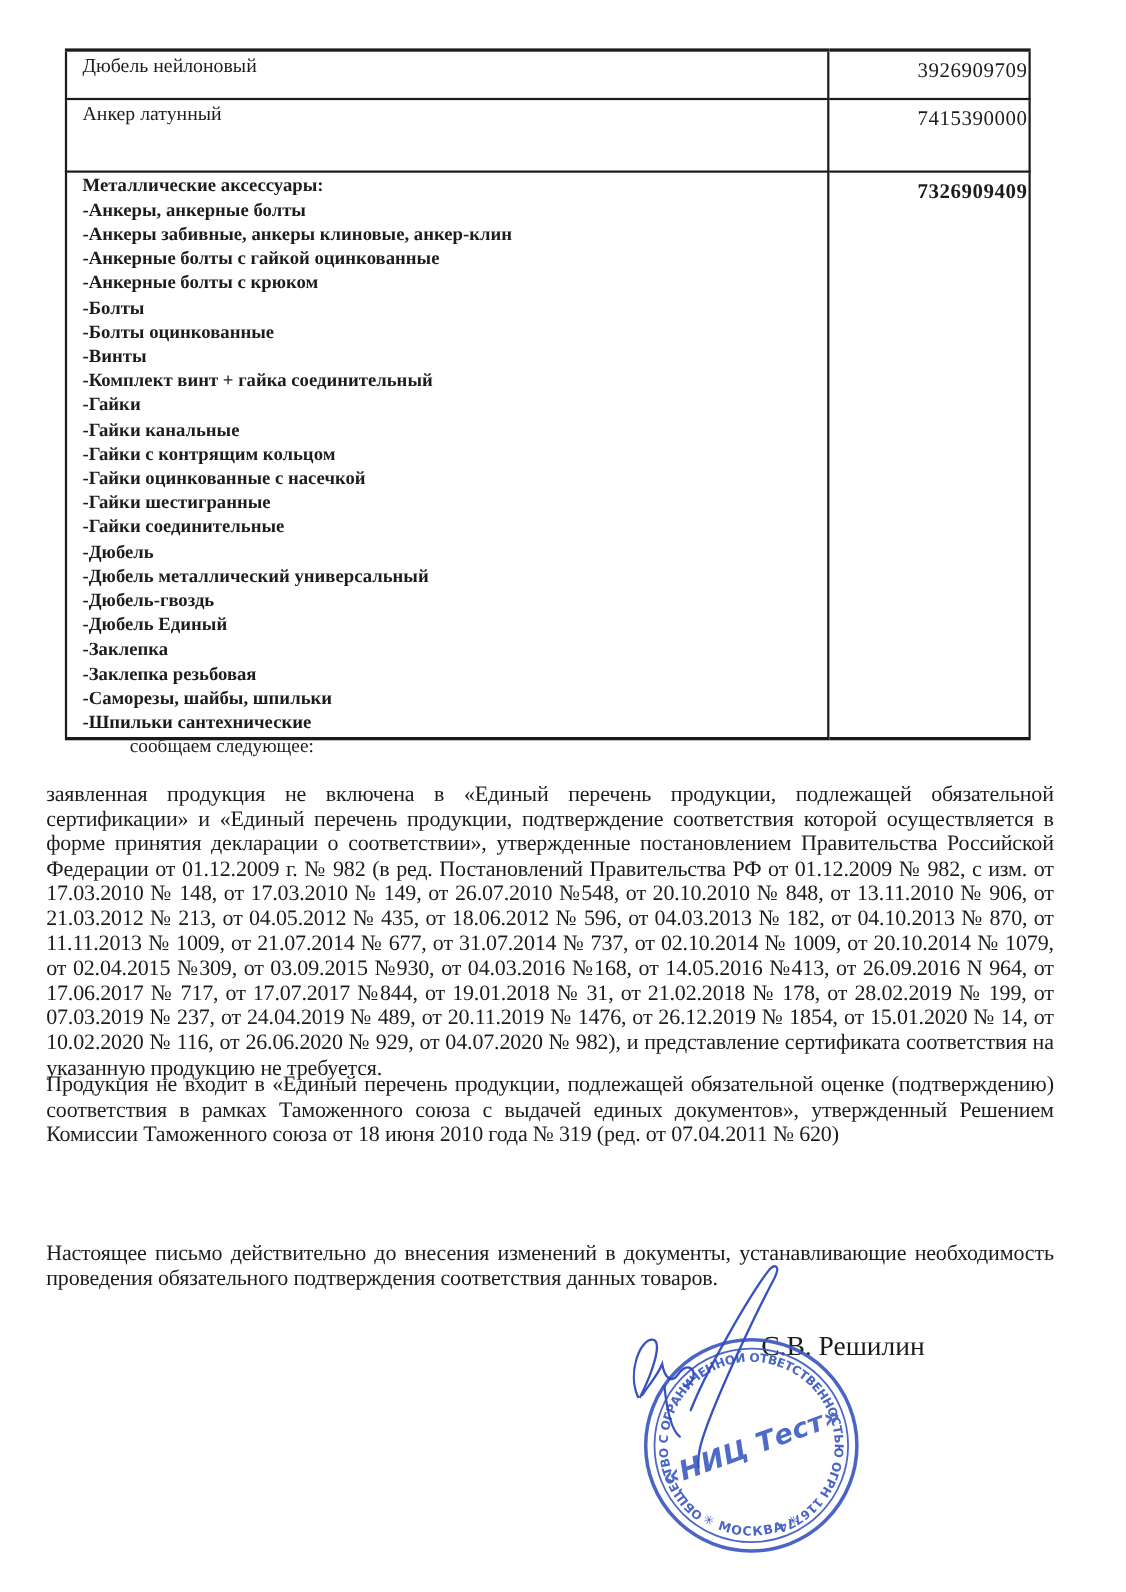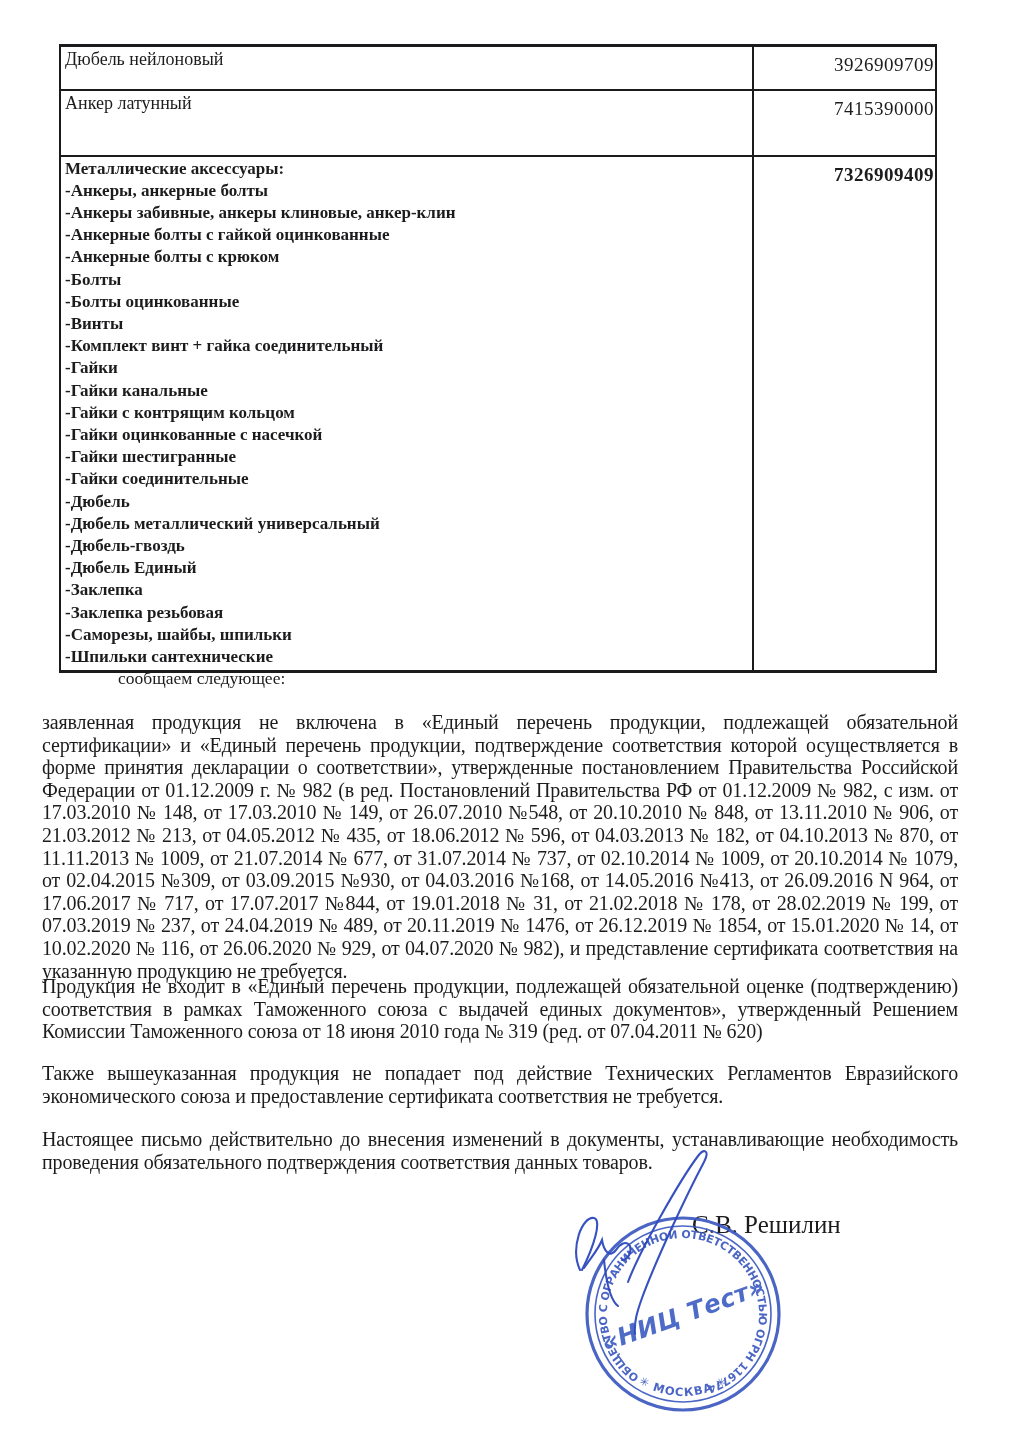--- a/index.html
+++ b/index.html
@@ -9,21 +9,21 @@
     font-family:"Liberation Serif", serif; color:#1c1c1e;
   }
   
   .doc-table {
     position:absolute; left:59px; top:44px; width:878px;
     border-collapse:collapse; table-layout:fixed;
   }
   .doc-table td { border:2px solid #1b1b1d; vertical-align:top; }
   .doc-table tr.r1 td { border-top-width:3px; }
   .doc-table tr.r3 td { border-bottom-width:3px; }
-  td.name-cell { padding:1px 4px 2px 4px; font-size:18px; line-height:23px; }
+  td.name-cell { padding:1px 4px 2px 14px; font-size:18px; line-height:23px; }
   td.code-cell { width:179px; text-align:right; font-size:19px; padding-top:7px; letter-spacing:0.5px; }
   tr.r1 { height:44px; }
   tr.r2 { height:66px; }
   tr.r3 { height:511px;font-weight:bold; }
   .li { font-size:17px; line-height:22.2px; white-space:nowrap; }
   
   .intro { position:absolute; left:118px; top:668px; font-size:17.5px; }
   .para {
     position:absolute; left:42px; width:916px;
     font-size:20px; line-height:22.6px; letter-spacing:-0.15px;
@@ -93,21 +93,20 @@
       </td>
       <td class="code-cell">7326909409</td>
     </tr>
   </tbody>
     </table>
 
   <div class="intro">сообщаем следующее:</div>
 
   <div class="para" id="p1">заявленная продукция не включена в «Единый перечень продукции, подлежащей обязательной сертификации» и «Единый перечень продукции, подтверждение соответствия которой осуществляется в форме принятия декларации о соответствии», утвержденные постановлением Правительства Российской Федерации от 01.12.2009 г. № 982 (в ред. Постановлений Правительства РФ от 01.12.2009 № 982, с изм. от 17.03.2010 № 148, от 17.03.2010 № 149, от 26.07.2010 №548, от 20.10.2010 № 848, от 13.11.2010 № 906, от 21.03.2012 № 213, от 04.05.2012 № 435, от 18.06.2012 № 596, от 04.03.2013 № 182, от 04.10.2013 № 870, от 11.11.2013 № 1009, от 21.07.2014 № 677, от 31.07.2014 № 737, от 02.10.2014 № 1009, от 20.10.2014 № 1079, от 02.04.2015 №309, от 03.09.2015 №930, от 04.03.2016 №168, от 14.05.2016 №413, от 26.09.2016 N 964, от 17.06.2017 № 717, от 17.07.2017 №844, от 19.01.2018 № 31, от 21.02.2018 № 178, от 28.02.2019 № 199, от 07.03.2019 № 237, от 24.04.2019 № 489, от 20.11.2019 № 1476, от 26.12.2019 № 1854, от 15.01.2020 № 14, от 10.02.2020 № 116, от 26.06.2020 № 929, от 04.07.2020 № 982), и представление сертификата соответствия на указанную продукцию не требуется.</div>
   <div class="para" id="p2">Продукция не входит в «Единый перечень продукции, подлежащей обязательной оценке (подтверждению) соответствия в рамках Таможенного союза с выдачей единых документов», утвержденный Решением Комиссии Таможенного союза от 18 июня 2010 года № 319 (ред. от 07.04.2011 № 620)</div>
-  <div class="para" id="p3">Также вышеуказанная продукция не попадает под действие Технических Регламентов Евразийского экономического союза и предоставление сертификата соответствия не требуется.</div>
   <div class="para" id="p4">Настоящее письмо действительно до внесения изменений в документы, устанавливающие необходимость проведения обязательного подтверждения соответствия данных товаров.</div>
 
   <div class="sig-name">С.В. Решилин</div>
 
   <svg class="stamp-svg" width="300" height="337" viewBox="0 0 300 337">
     <defs>
       <path id="arcTop" d="M 99.4 266.3 A 76 76 0 1 1 169.0 275.4" fill="none"></path>
       <path id="arcBottom" d="M 85 262 A 82 82 0 0 0 201 262" fill="none"></path>
     </defs>
 

